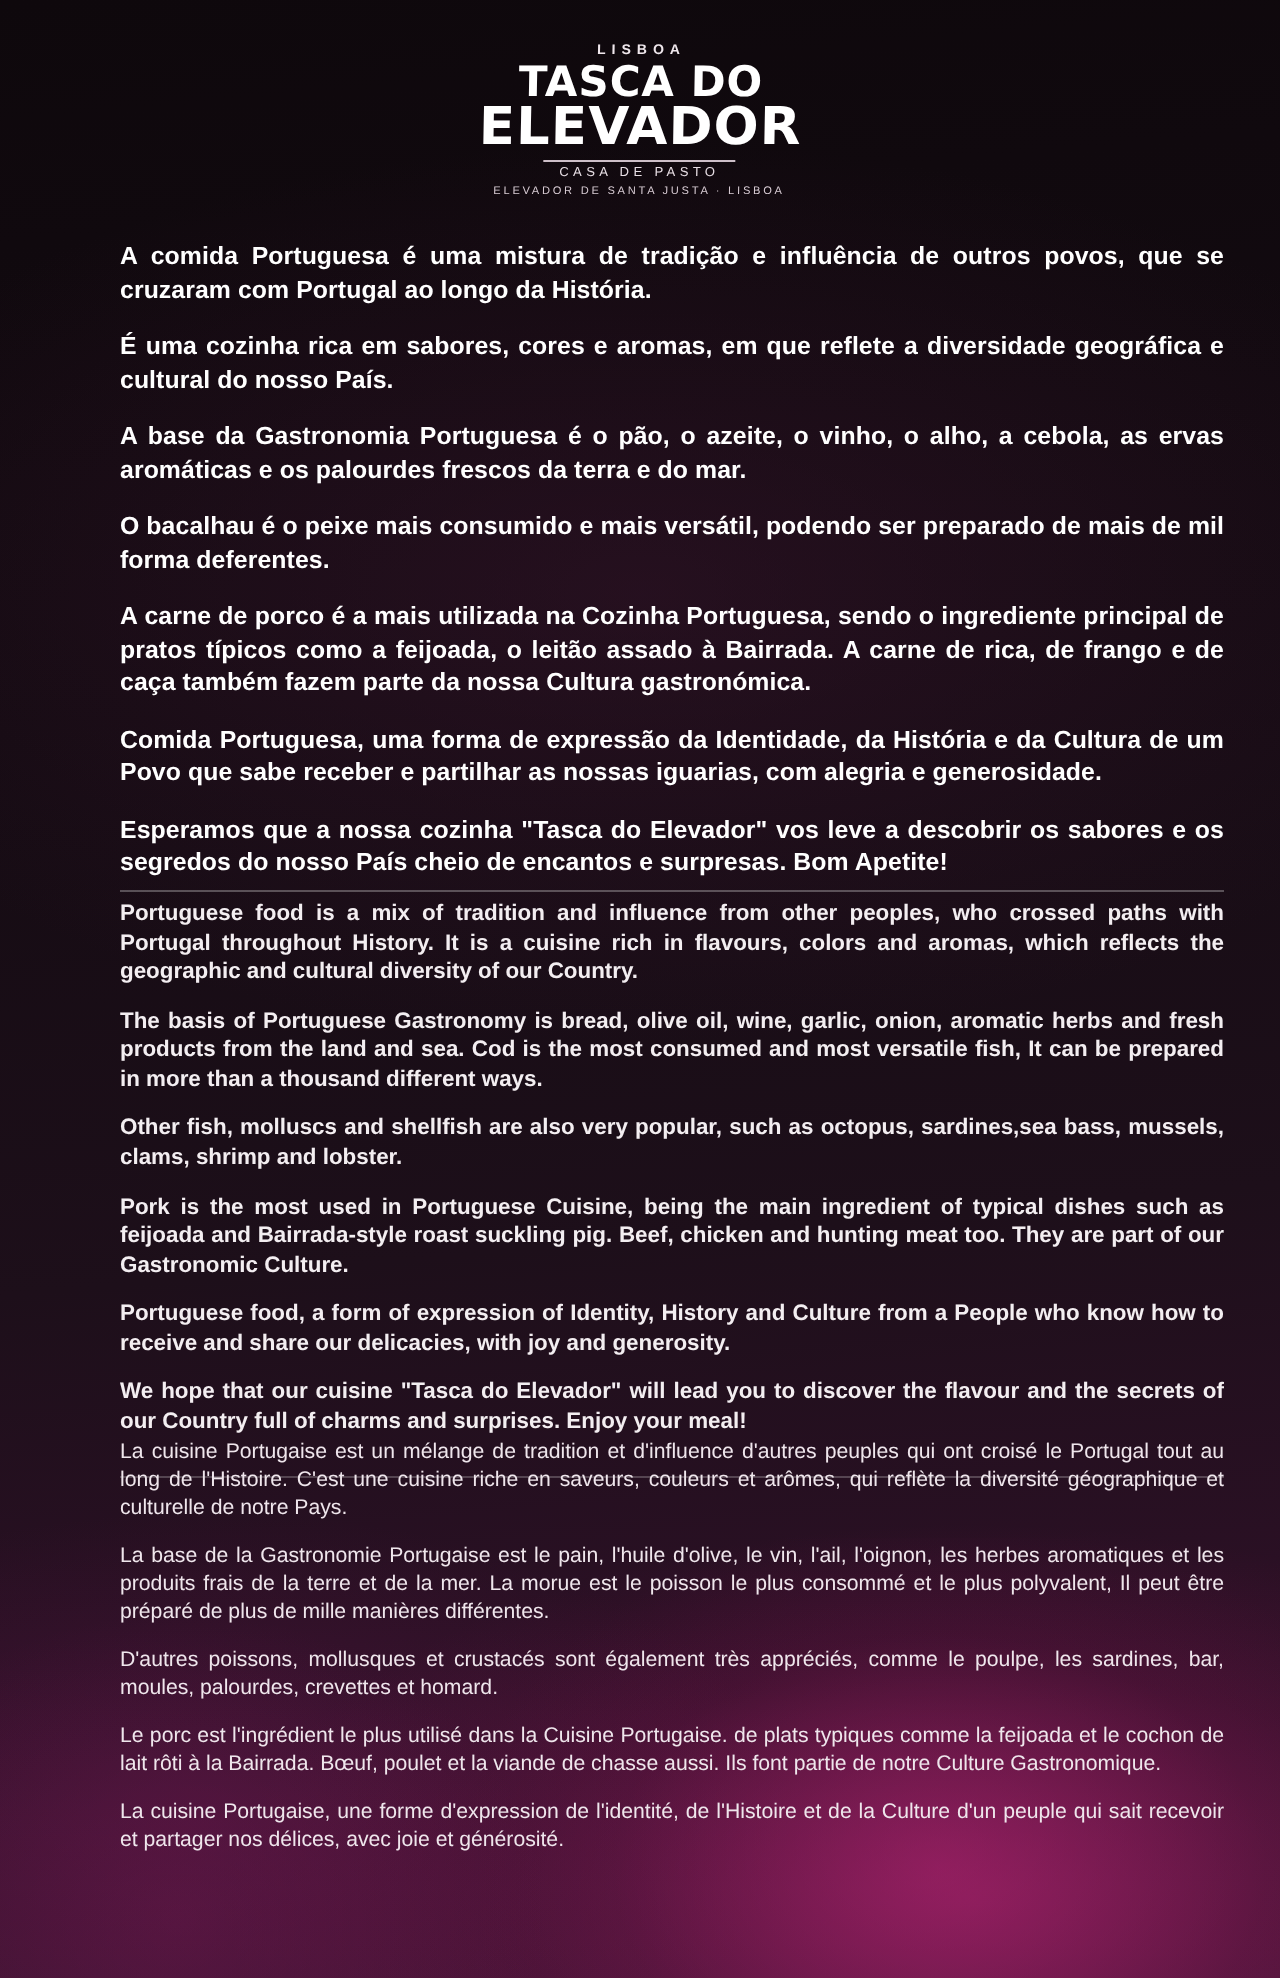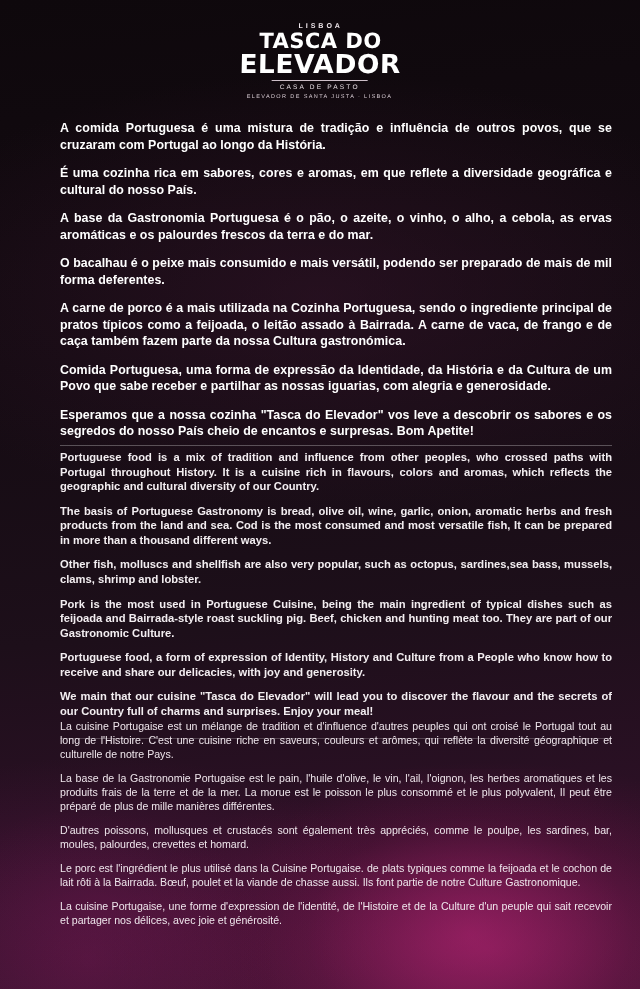--- a/index.html
+++ b/index.html
@@ -173,32 +173,32 @@
       <div class="logo-sub">CASA  DE  PASTO</div>
       <div class="logo-foot">ELEVADOR DE SANTA JUSTA · LISBOA</div>
     </div>
   </div>
 
   <div class="block" id="block-pt">
     <p>A comida Portuguesa é uma mistura de tradição e influência de outros povos, que se cruzaram com Portugal ao longo da História.</p>
     <p>É uma cozinha rica em sabores, cores e aromas, em que reflete a diversidade geográfica e cultural do nosso País.</p>
     <p>A base da Gastronomia Portuguesa é o pão, o azeite, o vinho, o alho, a cebola, as ervas aromáticas e os palourdes frescos da terra e do mar.</p>
     <p>O bacalhau é o peixe mais consumido e mais versátil, podendo ser preparado de mais de mil forma deferentes.</p>
-    <p>A carne de porco é a mais utilizada na Cozinha Portuguesa, sendo o ingrediente principal de pratos típicos como a feijoada, o leitão assado à Bairrada. A carne de vaca, de frango e de caça também fazem parte da nossa Cultura gastronómica.</p>
+    <p>A carne de porco é a mais utilizada na Cozinha Portuguesa, sendo o ingrediente principal de pratos típicos como a feijoada, o leitão assado à Bairrada. A carne de rica, de frango e de caça também fazem parte da nossa Cultura gastronómica.</p>
     <p>Comida Portuguesa, uma forma de expressão da Identidade, da História e da Cultura de um Povo que sabe receber e partilhar as nossas iguarias, com alegria e generosidade.</p>
     <p>Esperamos que a nossa cozinha "Tasca do Elevador" vos leve a descobrir os sabores e os segredos do nosso País cheio de encantos e surpresas.  Bom Apetite!</p>
   </div>
 
   <div class="block" id="block-en">
     <p>Portuguese food is a mix of tradition and influence from other peoples, who crossed paths with Portugal throughout History. It is a cuisine rich in flavours, colors and aromas, which reflects the geographic and cultural diversity of our Country.</p>
     <p>The basis of Portuguese Gastronomy is bread, olive oil, wine, garlic, onion, aromatic herbs and fresh products from the land and sea. Cod is the most consumed and most versatile fish, It can be prepared in more than a thousand different ways.</p>
     <p>Other fish, molluscs and shellfish are also very popular, such as octopus, sardines,sea bass, mussels, clams, shrimp and lobster.</p>
     <p>Pork is the most used in Portuguese Cuisine, being the main ingredient of typical dishes such as feijoada and Bairrada-style roast suckling pig. Beef, chicken and hunting meat too. They are part of our Gastronomic Culture.</p>
     <p>Portuguese food, a form of expression of Identity, History and Culture from a People who know how to receive and share our delicacies, with joy and generosity.</p>
-    <p>We main that our cuisine "Tasca do Elevador" will lead you to discover the flavour and the secrets of our Country full of charms and surprises. Enjoy your meal!</p>
+    <p>We hope that our cuisine "Tasca do Elevador" will lead you to discover the flavour and the secrets of our Country full of charms and surprises. Enjoy your meal!</p>
   </div>
 
   <div class="block" id="block-fr">
     <p>La cuisine Portugaise est un mélange de tradition et d'influence d'autres peuples qui ont croisé le Portugal tout au long de l'Histoire. C'est une cuisine riche en saveurs, couleurs et arômes, qui reflète la diversité géographique et culturelle de notre Pays.</p>
     <p>La base de la Gastronomie Portugaise est le pain, l'huile d'olive, le vin, l'ail, l'oignon, les herbes aromatiques et les produits frais de la terre et de la mer. La morue est le poisson le plus consommé et le plus polyvalent, Il peut être préparé de plus de mille manières différentes.</p>
     <p>D'autres poissons, mollusques et crustacés sont également très appréciés, comme le poulpe, les sardines, bar, moules, palourdes, crevettes et homard.</p>
     <p>Le porc est l'ingrédient le plus utilisé dans la Cuisine Portugaise. de plats typiques comme la feijoada et le cochon de lait rôti à la Bairrada. Bœuf, poulet et la viande de chasse aussi. Ils font partie de notre Culture Gastronomique.</p>
     <p>La cuisine Portugaise, une forme d'expression de l'identité, de l'Histoire et de la Culture d'un peuple qui sait recevoir et partager nos délices, avec joie et générosité.</p>
   </div>
 

